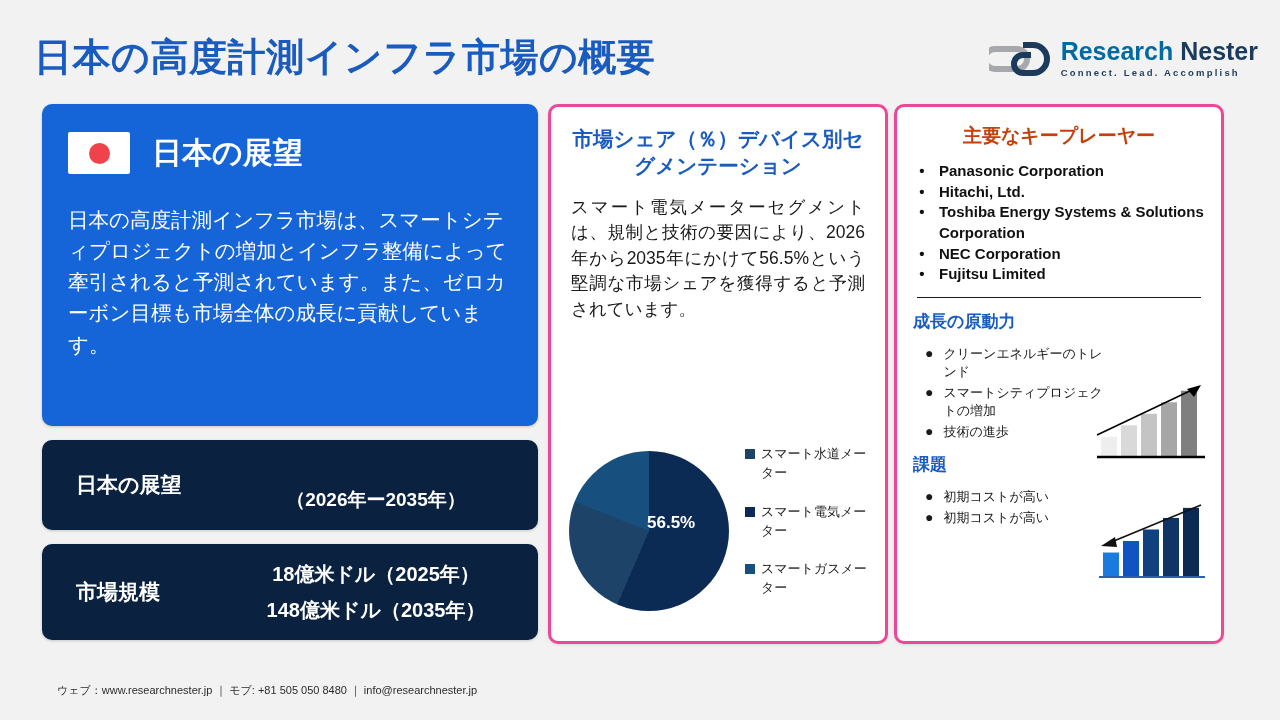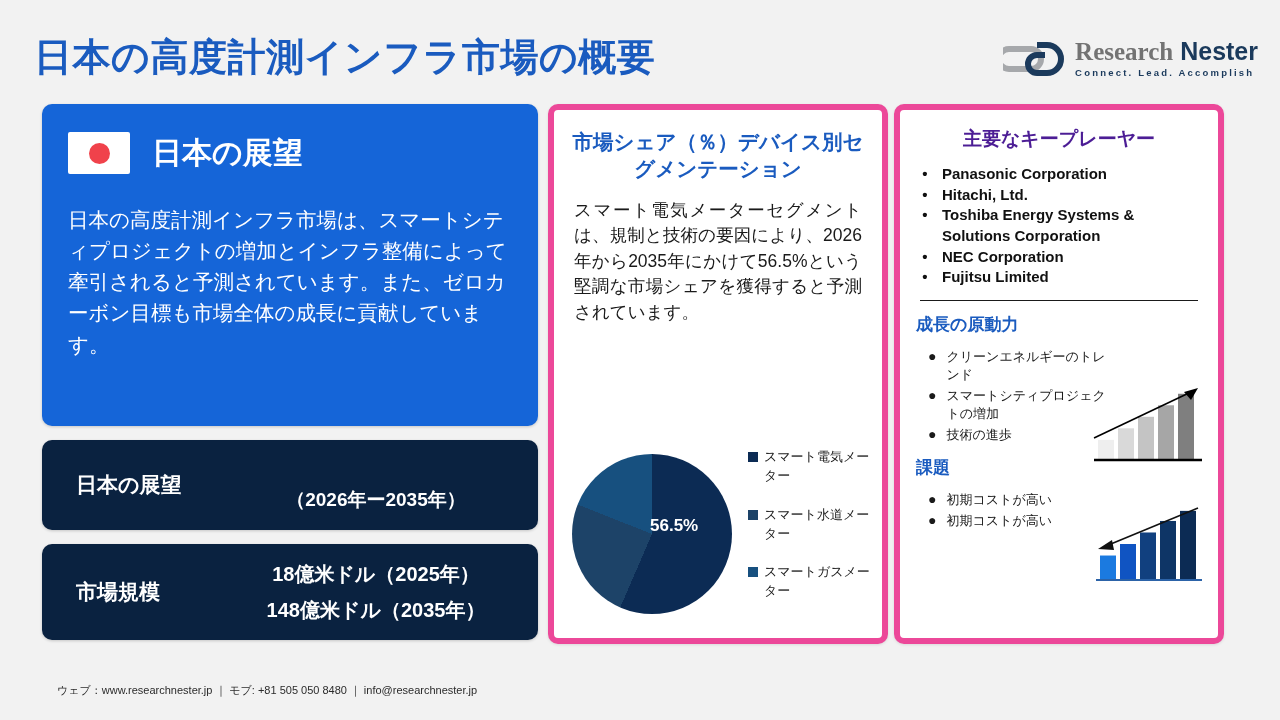--- a/index.html
+++ b/index.html
@@ -44,36 +44,36 @@
     gap: 10px;
   }
   #logo-mark { width: 62px; height: 38px; flex: none; }
   #logo-text { display: flex; flex-direction: column; justify-content: center; }
   #logo-wordmark {
     font-size: 25px;
     font-weight: 700;
     line-height: 1.05;
     white-space: nowrap;
   }
-  #logo-word-research { color: #737373; font-family: Liberation Serif, serif; }
+  #logo-word-research { color: #0369a1; }
   #logo-word-nester { color: #1b3a5c; }
   #logo-tagline {
     font-size: 9.5px;
     font-weight: 700;
     color: #1b3a5c;
     letter-spacing: 2.2px;
     margin-top: 2px;
     white-space: nowrap;
   }
 
   
   .card {
     position: absolute;
     background: #ffffff;
-    border: 6px solid #ec4899;
+    border: 3px solid #ec4899;
     border-radius: 10px;
     box-shadow: 0 1px 3px rgba(0,0,0,0.10);
   }
 
   
   #outlook-panel {
     position: absolute;
     left: 42px; top: 104px;
     width: 496px; height: 322px;
     background: #1565d8;
@@ -223,21 +223,21 @@
 
   
   #players-card {
     left: 894px; top: 104px;
     width: 330px; height: 540px;
     padding: 16px 16px 12px 16px;
   }
   #players-title {
     font-size: 19px;
     font-weight: 700;
-    color: #4c1d95;
+    color: #c2410c;
     text-align: center;
   }
   #players-list {
     margin-top: 12px;
     padding-left: 6px;
   }
   .player-row {
     display: flex;
     align-items: flex-start;
     gap: 14px;
@@ -336,26 +336,26 @@
 <div id="share-card" class="card">
   <div id="share-title">市場シェア（％）デバイス別セグメンテーション</div>
   <div id="share-body">スマート電気メーターセグメントは、規制と技術の要因により、2026年から2035年にかけて56.5%という堅調な市場シェアを獲得すると予測されています。</div>
 
   <div id="pie-area">
     <div id="pie" style="background: conic-gradient(rgb(12, 43, 84) 0deg, rgb(12, 43, 84) 203.4deg, rgb(29, 67, 104) 203.4deg, rgb(29, 67, 104) 291.6deg, rgb(23, 80, 127) 291.6deg, rgb(23, 80, 127) 360deg);"></div>
     <div id="pie-label">56.5%</div>
 
     <div id="pie-legend">
       <div class="legend-item">
+        <span class="legend-swatch" style="background: rgb(29, 67, 104);"></span>
+        <span>スマート水道メーター</span>
+      </div>
+      <div class="legend-item">
         <span class="legend-swatch" style="background: rgb(12, 43, 84);"></span>
         <span>スマート電気メーター</span>
-      </div>
-      <div class="legend-item">
-        <span class="legend-swatch" style="background: rgb(29, 67, 104);"></span>
-        <span>スマート水道メーター</span>
       </div>
       <div class="legend-item">
         <span class="legend-swatch" style="background: rgb(23, 80, 127);"></span>
         <span>スマートガスメーター</span>
       </div>
     </div>
   </div>
 </div>
 
 <div id="players-card" class="card">

